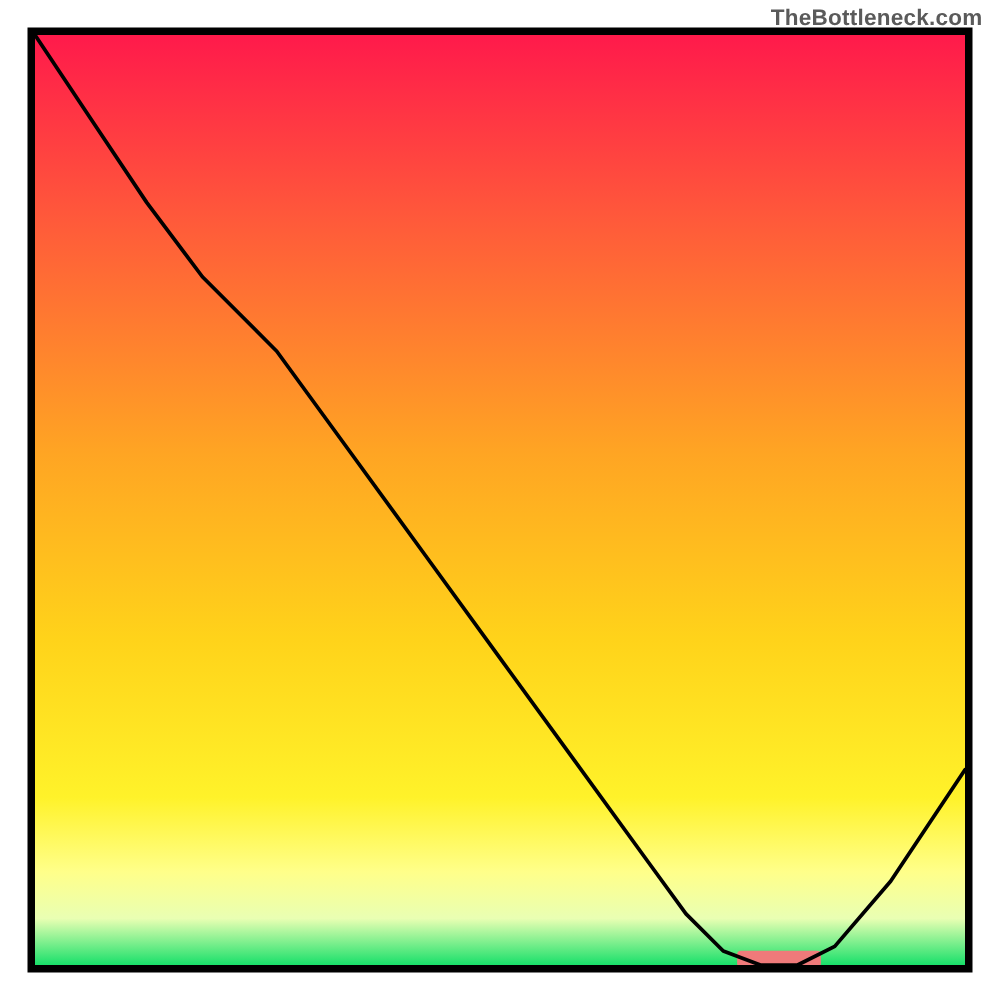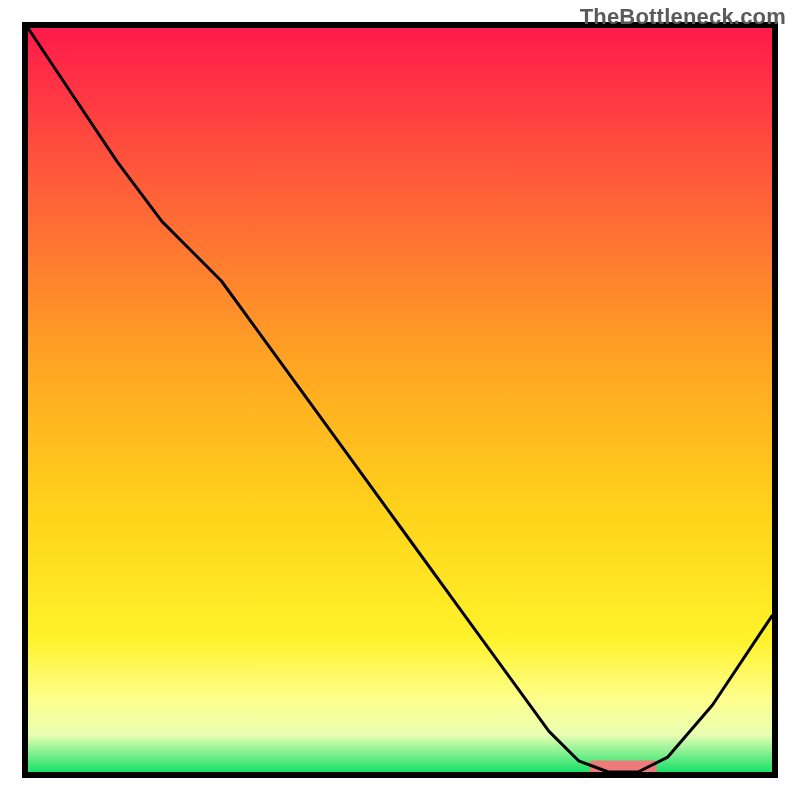--- a/index.html
+++ b/index.html
@@ -13,21 +13,21 @@
   }
   .stage {
     position: relative;
     width: 800px;
     height: 800px;
   }
   .watermark {
     position: absolute;
     top: 4px;
     right: 14px;
-    font-size: 22px;
+    font-size: 18px;
     font-weight: 600;
     color: #5a5a5a;
     letter-spacing: 0.2px;
     user-select: none;
   }
   svg { display: block; }
 </style>
 </head>
 <body>
 

